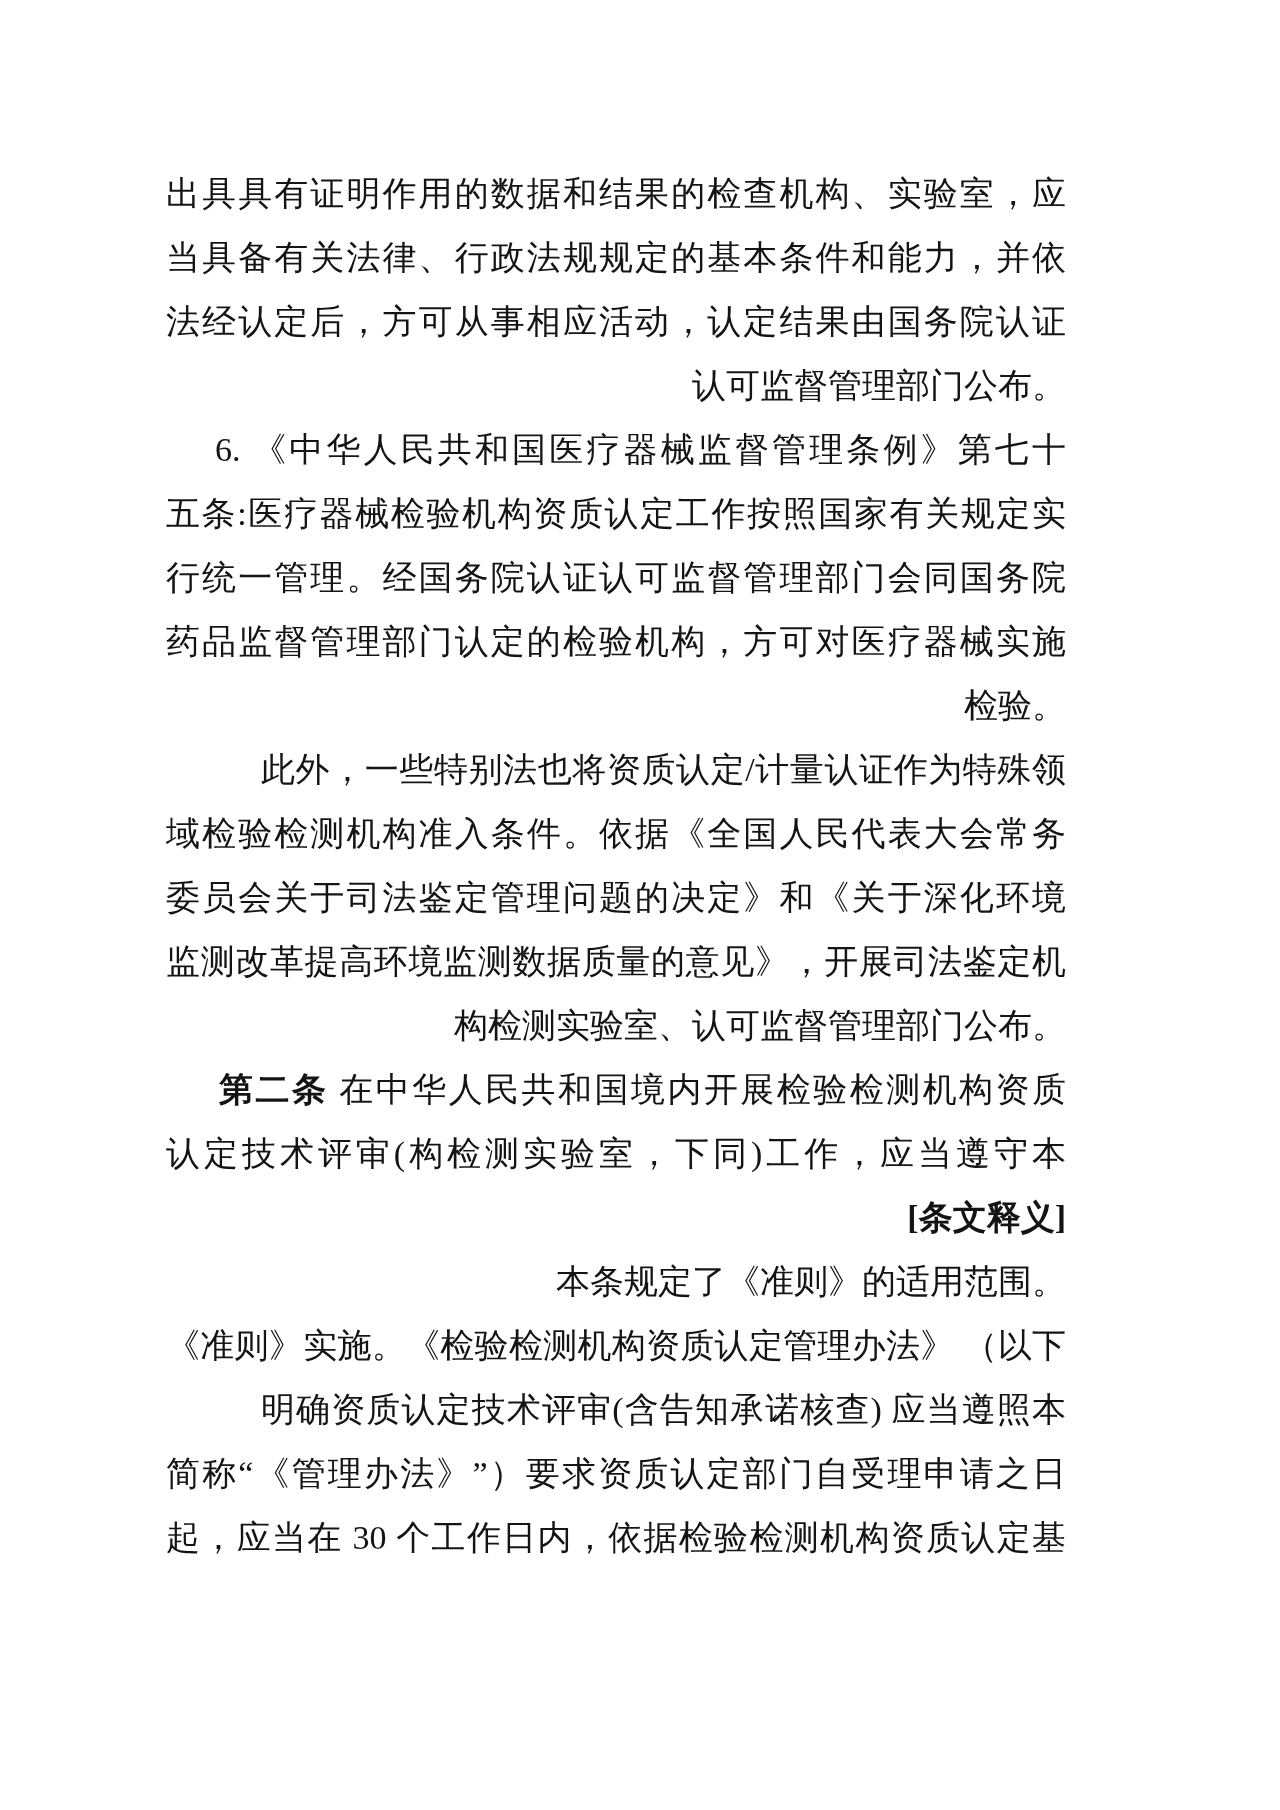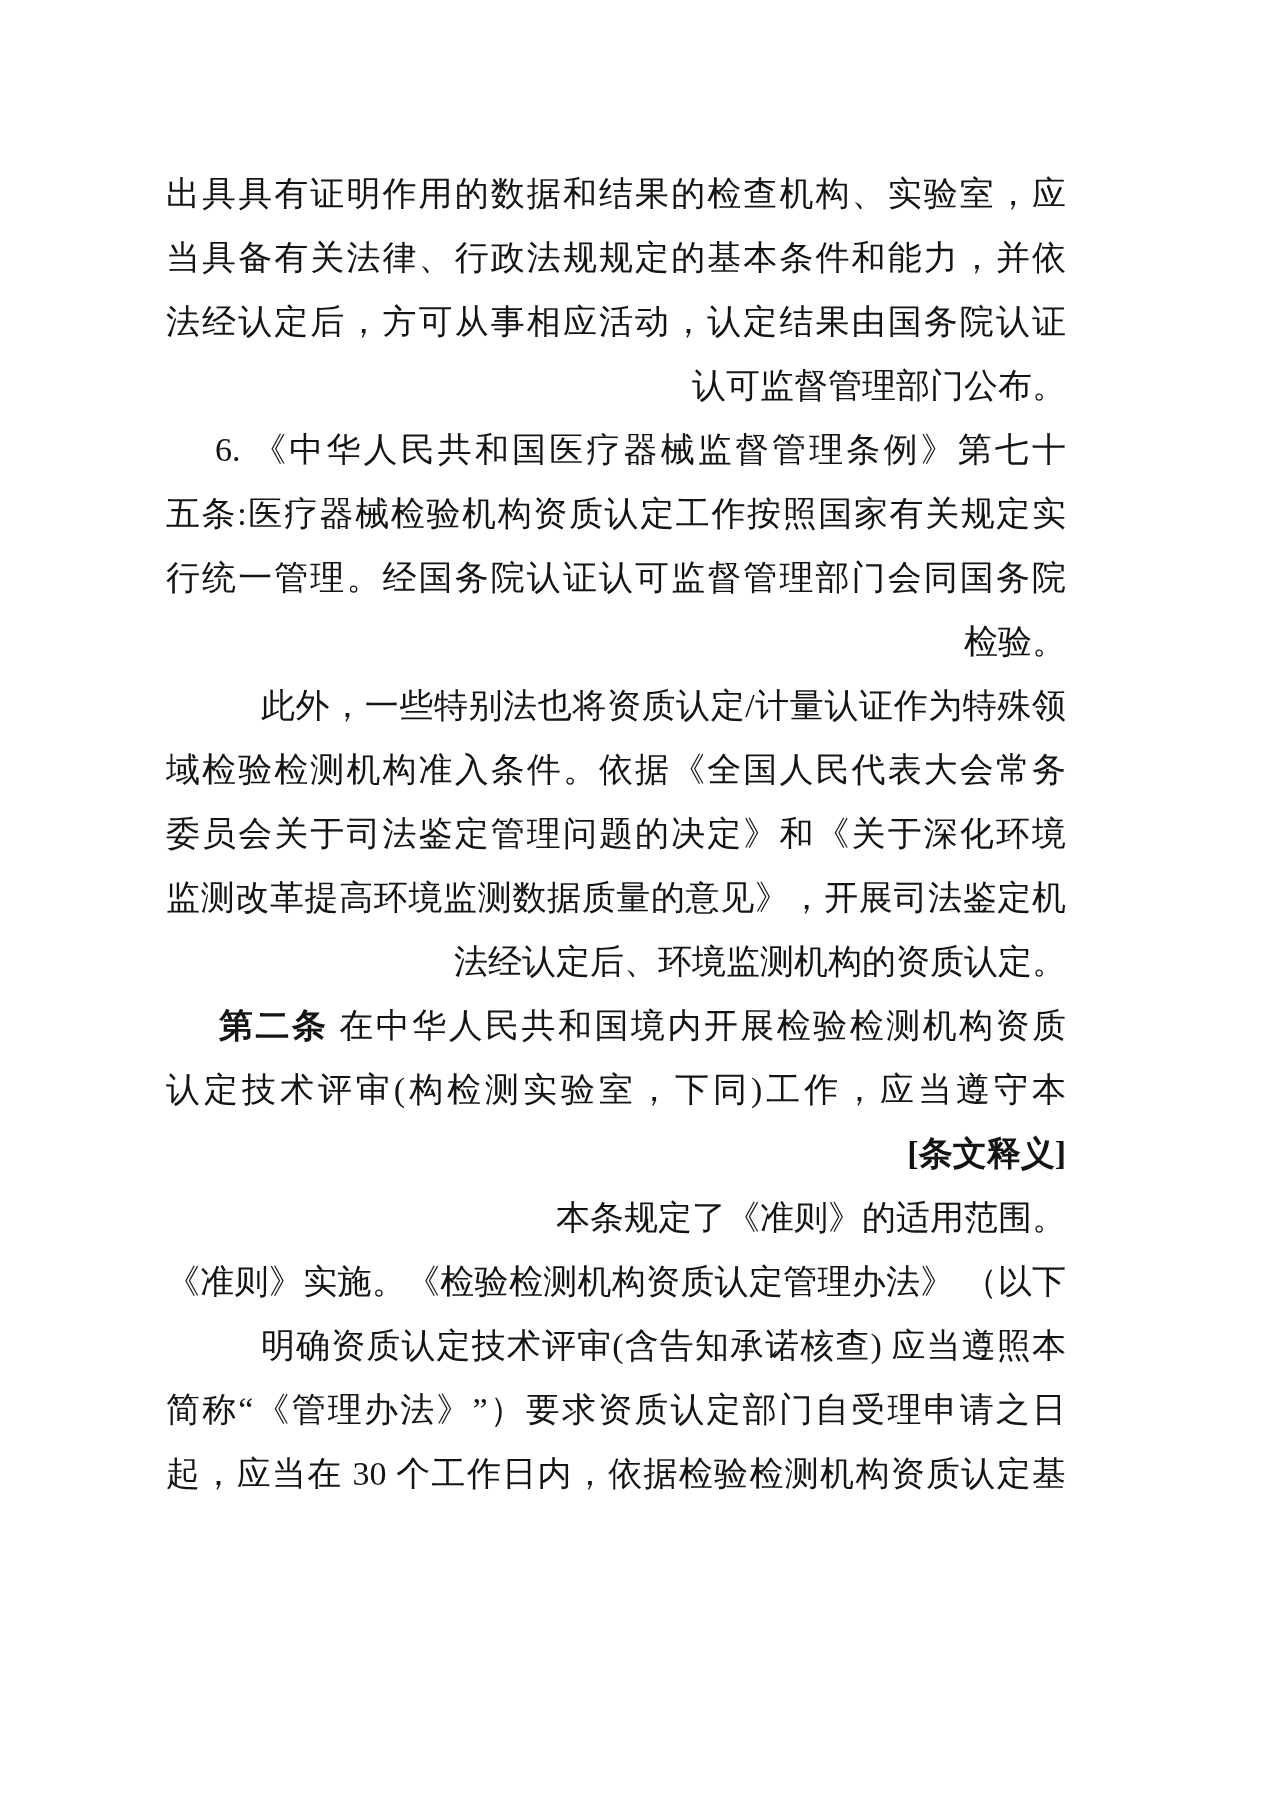--- a/index.html
+++ b/index.html
@@ -54,27 +54,28 @@
   <div class="textblock">
 
     <div class="line j">出具具有证明作用的数据和结果的检查机构、实验室，应</div>
     <div class="line j">当具备有关法律、行政法规规定的基本条件和能力，并依</div>
     <div class="line j">法经认定后，方可从事相应活动，认定结果由国务院认证</div>
     <div class="line">认可监督管理部门公布。</div>
 
     <div class="line j ind-a">6. 《中华人民共和国医疗器械监督管理条例》第七十</div>
     <div class="line j">五条:医疗器械检验机构资质认定工作按照国家有关规定实</div>
     <div class="line j">行统一管理。经国务院认证认可监督管理部门会同国务院</div>
+    <div class="line j">药品监督管理部门认定的检验机构，方可对医疗器械实施</div>
     <div class="line">检验。</div>
 
     <div class="line j ind-c">此外，一些特别法也将资质认定/计量认证作为特殊领</div>
     <div class="line j">域检验检测机构准入条件。依据《全国人民代表大会常务</div>
     <div class="line j">委员会关于司法鉴定管理问题的决定》和《关于深化环境</div>
     <div class="line j">监测改革提高环境监测数据质量的意见》，开展司法鉴定机</div>
-    <div class="line">法经认定后、环境监测机构的资质认定。</div>
+    <div class="line">构检测实验室、认可监督管理部门公布。</div>
 
     <div class="line j ind-b">
       <span class="b">第二条</span><span> 在中华人民共和国境内开展检验检测机构资质</span>
     </div>
     <div class="line j">认定技术评审(构检测实验室，下同)工作，应当遵守本</div>
 
     <div class="line ind-b">
       <span class="b">[条文释义]</span>
     </div>
 

